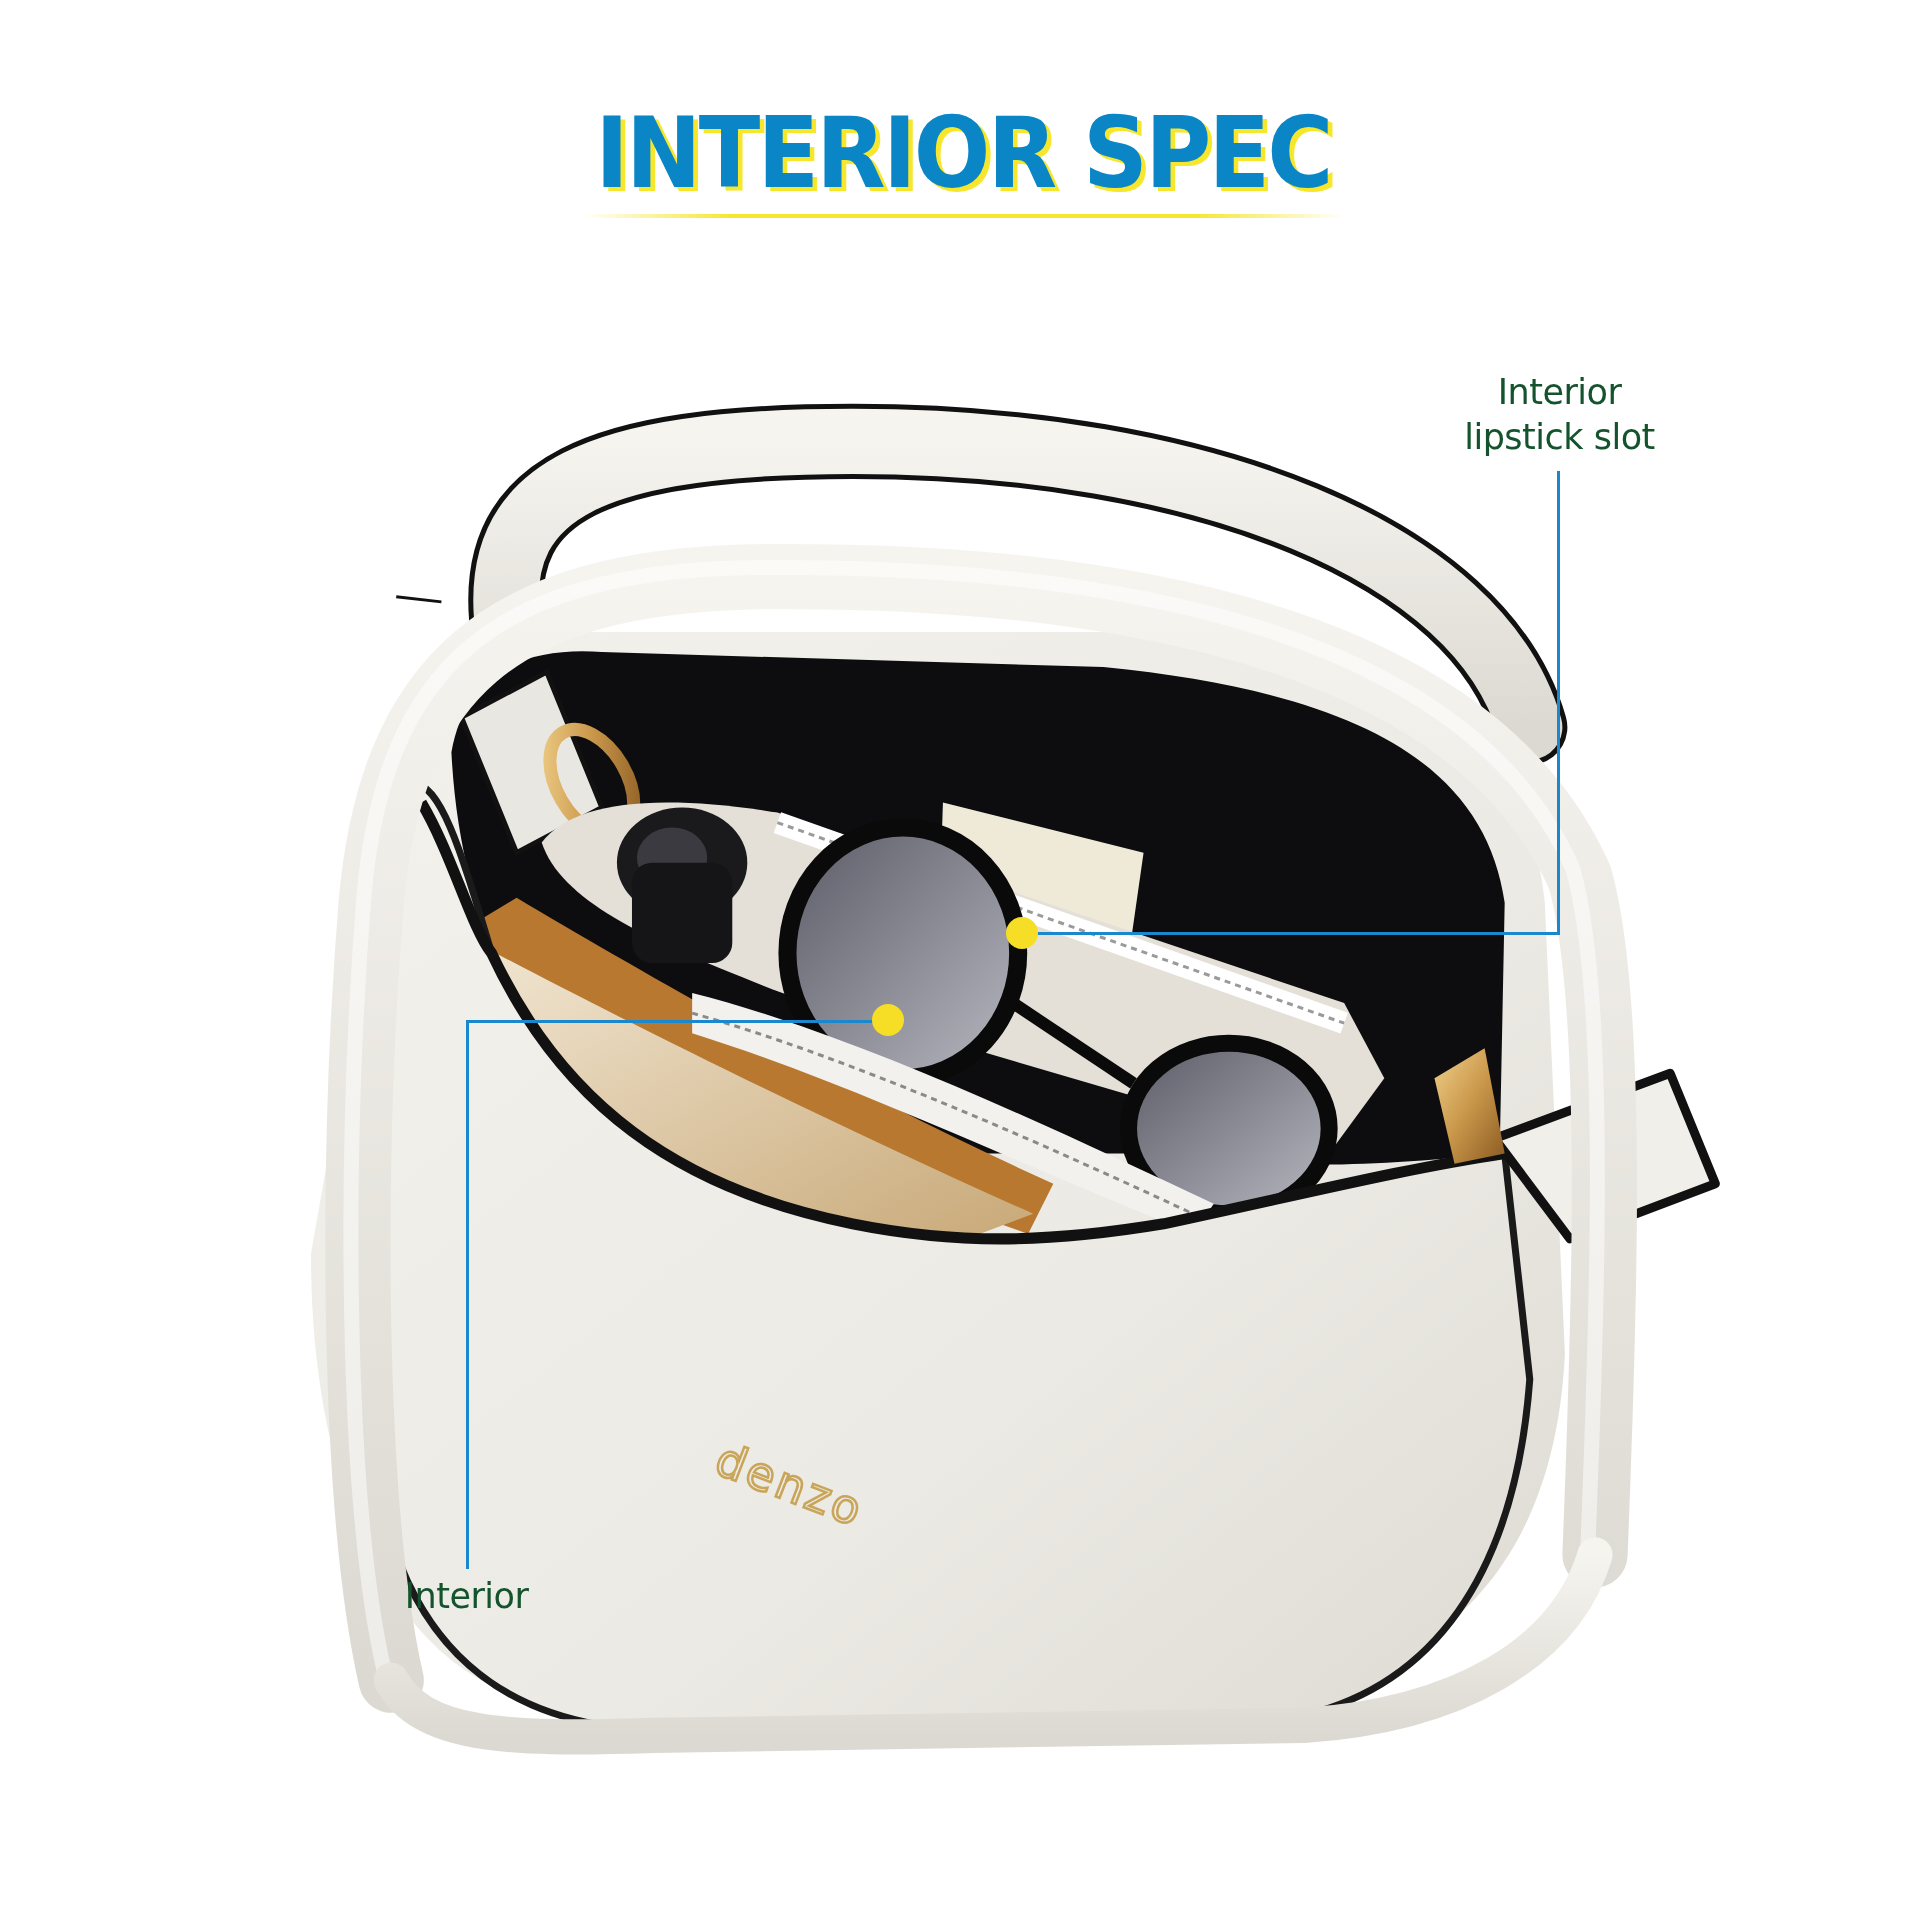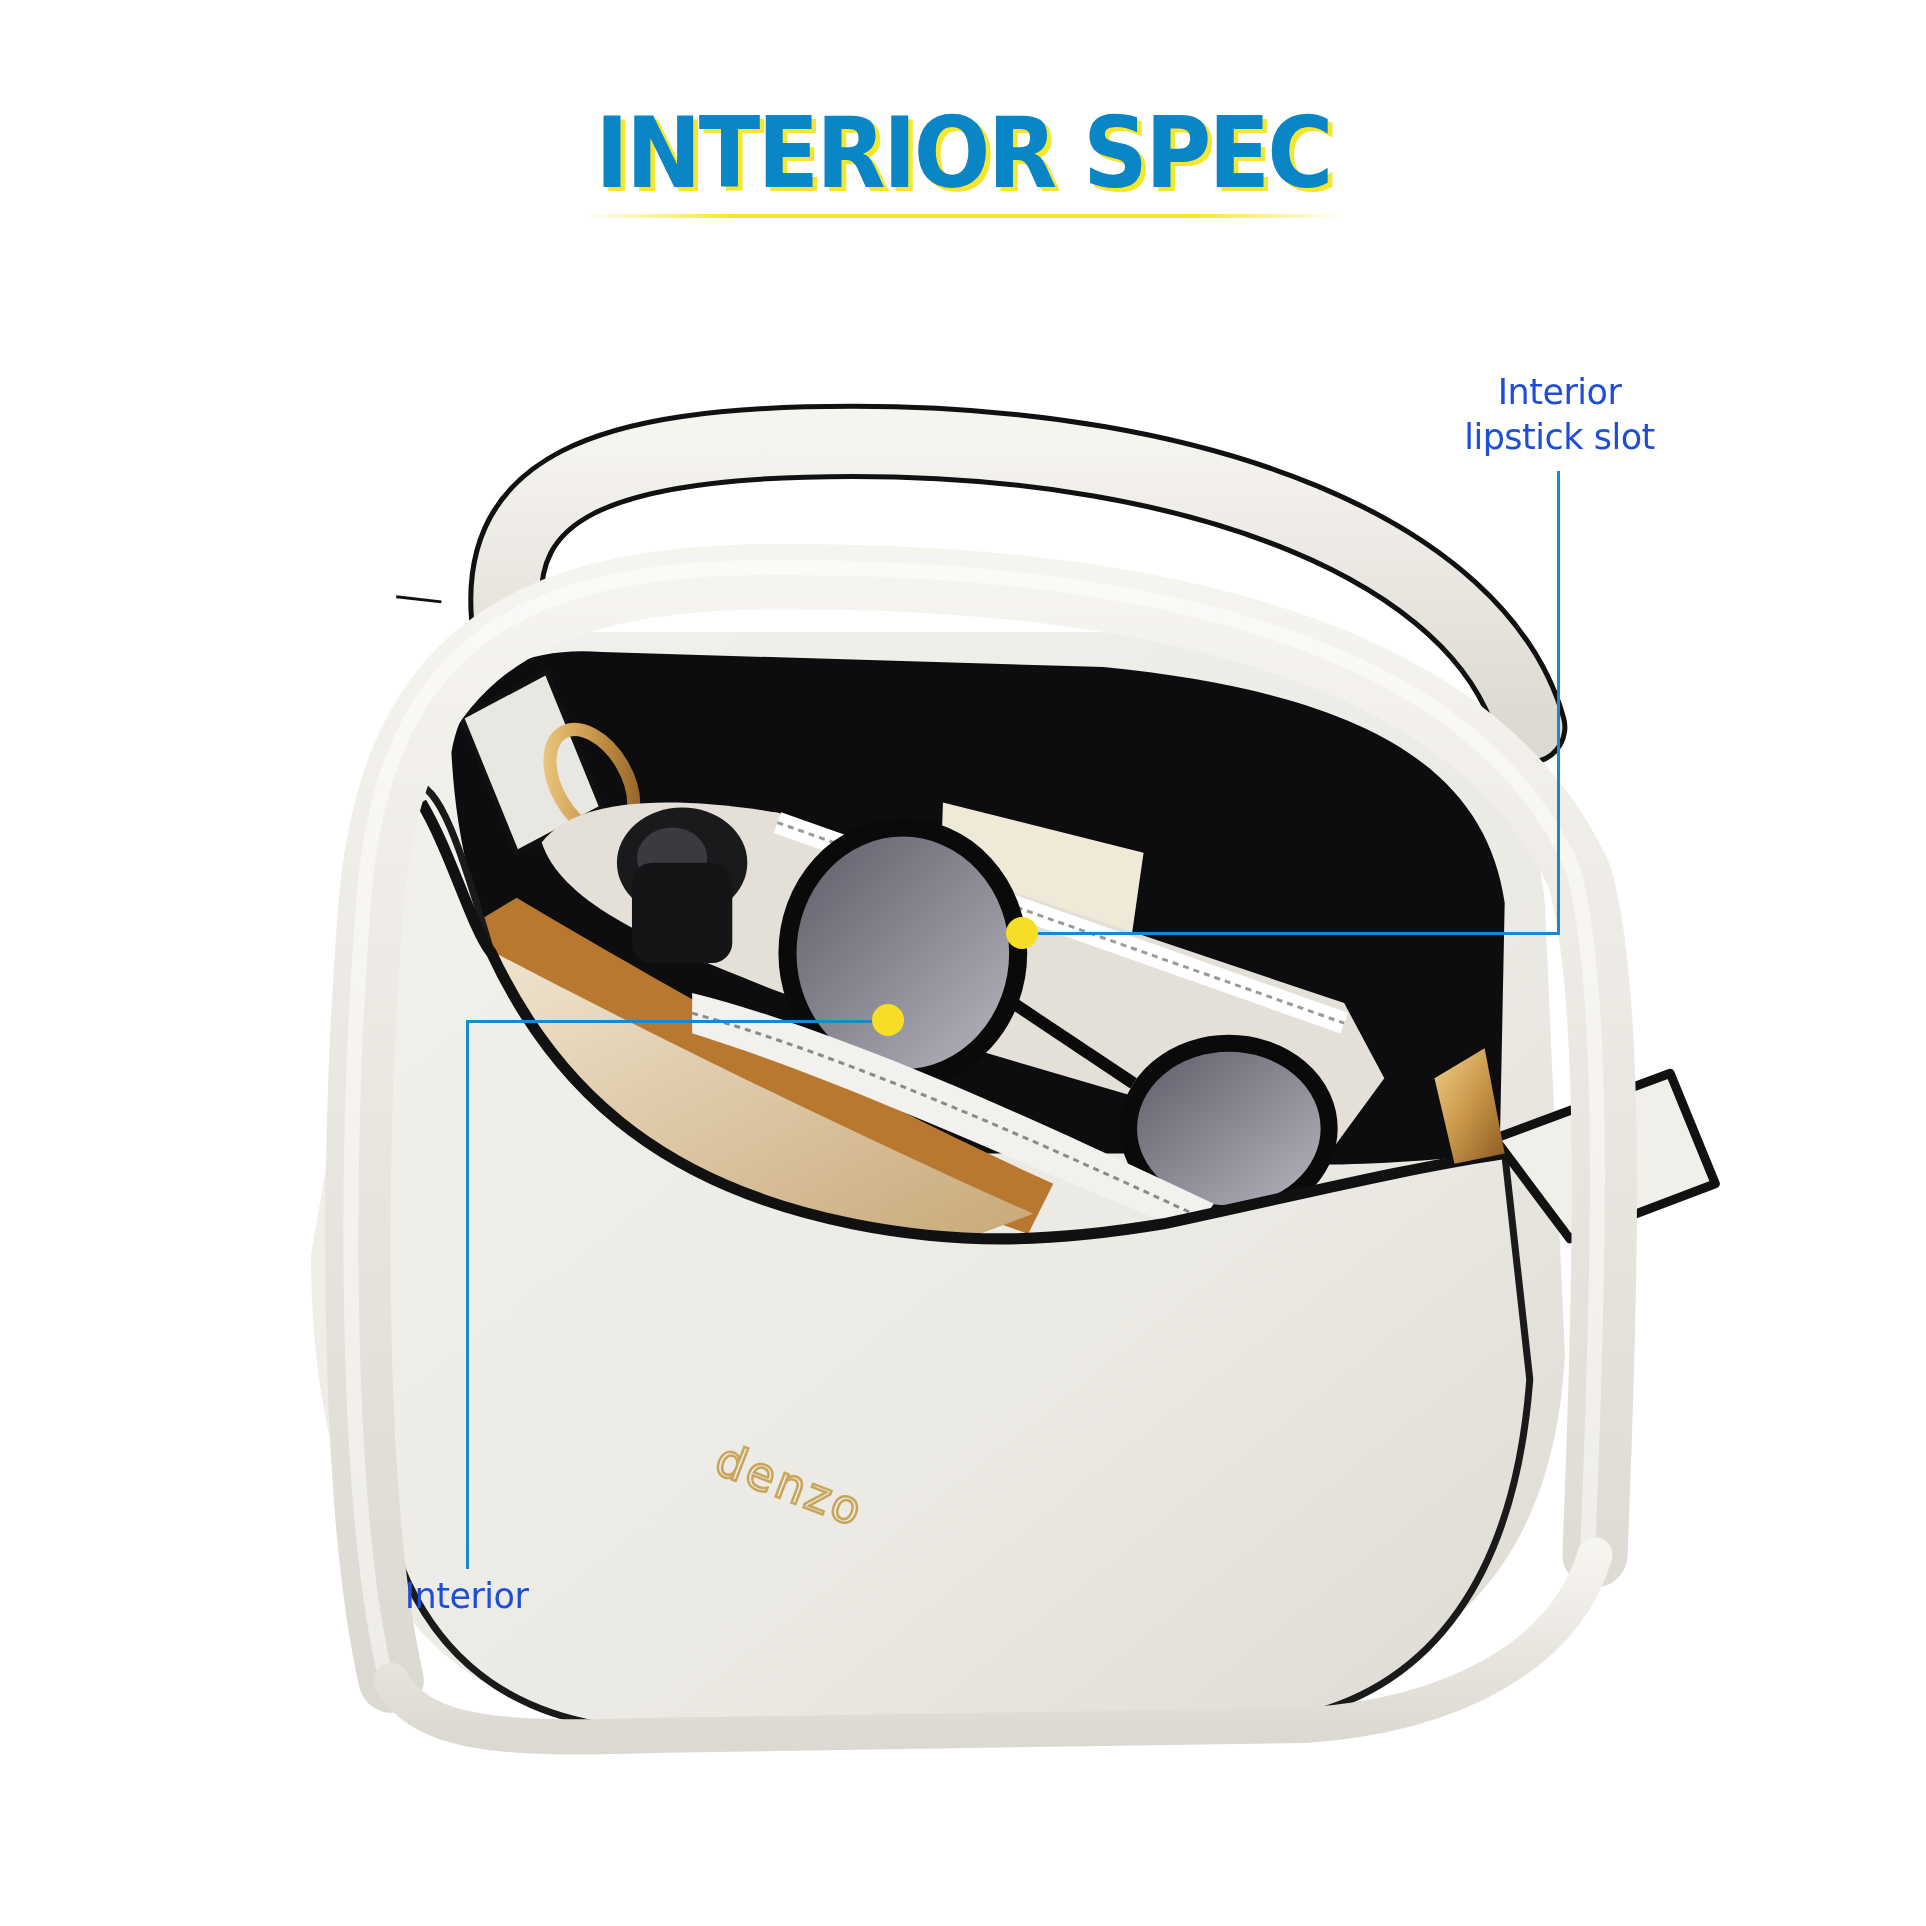--- a/index.html
+++ b/index.html
@@ -9,21 +9,21 @@
     font-family:"DejaVu Sans", sans-serif; font-weight:bold; font-size:98px; line-height:100px;
     letter-spacing:-3px; transform:scaleX(0.92); transform-origin:963px 0;
     color:#0A86C7; text-shadow:5px 4px 0 #F6E62C;
   }
   .title-rule {
     position:absolute; left:582px; top:214px; width:762px; height:3.5px;
     background:linear-gradient(90deg, rgba(246,230,44,0) 0%, #F6E62C 20%, #F6E62C 80%, rgba(246,230,44,0) 100%);
   }
   .bag { position:absolute; left:0; top:0; width:1926px; height:1926px; }
   .callout-text {
-    position:absolute; text-align:center; color:#1d4ed8;
+    position:absolute; text-align:center; color:#14532d;
     font-family:"DejaVu Sans", sans-serif; font-size:35px; line-height:45px; letter-spacing:-0.5px;
   }
   .callout-text span { display:block; }
   .lipstick-text { left:1409px; top:370px; width:301px; }
   .zipper-text { left:241px; top:1574px; width:451px; }
   .line { position:absolute; background:#1B87CC; }
   .dot { position:absolute; width:32px; height:32px; border-radius:50%; background:#F7DE26; }
 </style>
 </head>
 <body>

